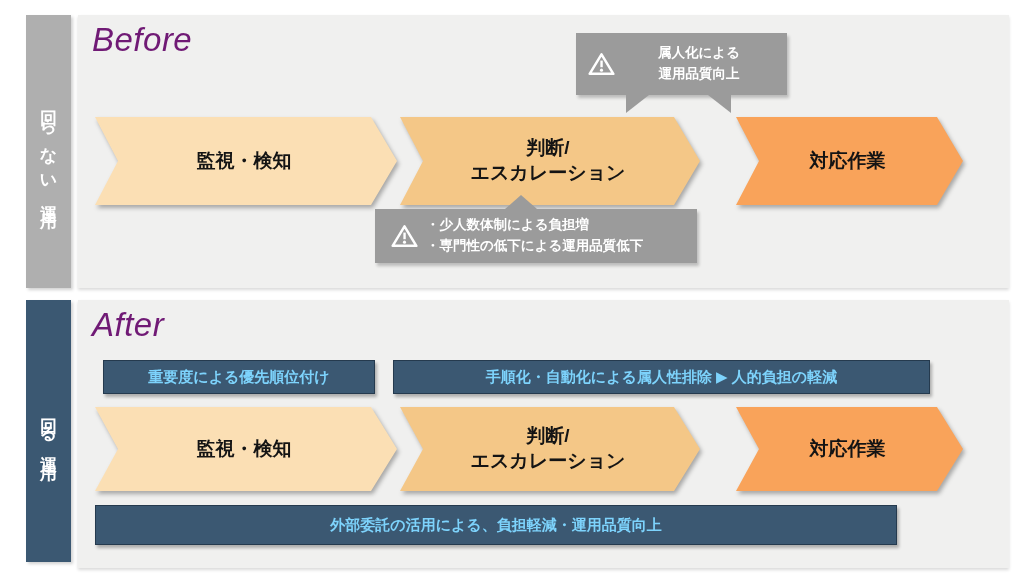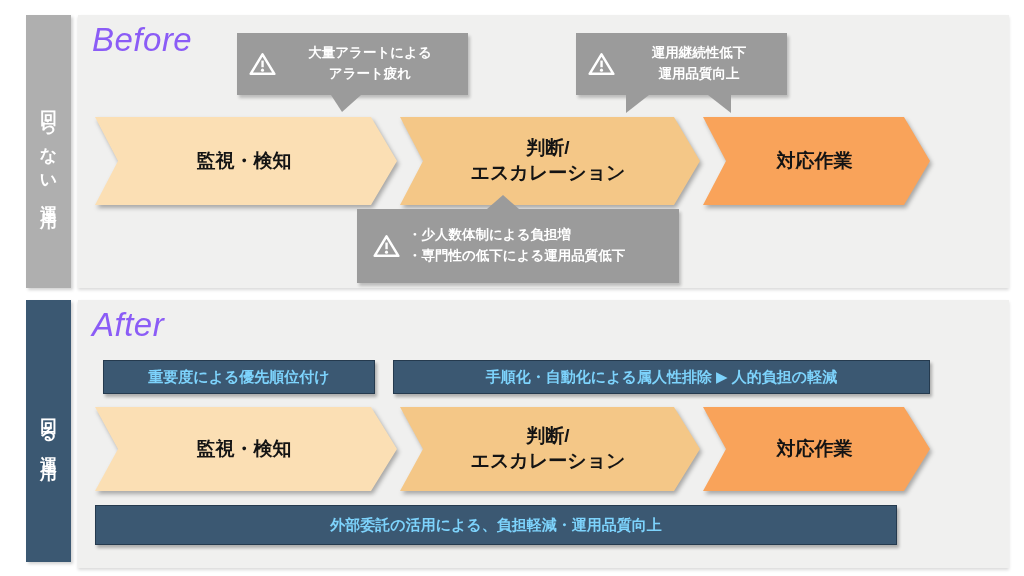--- a/index.html
+++ b/index.html
@@ -27,52 +27,52 @@
   
   .panel {
     position:absolute; left:78px; width:931px; background:var(--panel-bg);
     box-shadow: 0 2px 3px rgba(0,0,0,.15);
   }
   .panel.before { top:15px;  height:273px; }
   .panel.after  { top:300px; height:268px; }
 
   .sec-title {
     position:absolute; left:14px; top:6px;
-    font-style:italic; font-weight:300; font-size:33px; color:#8b5cf6;
+    font-style:italic; font-weight:300; font-size:33px; color:#701a75;
     letter-spacing:.5px;
   }
 
   
   .chev { position:absolute; filter: drop-shadow(2px 3px 2px rgba(0,0,0,.30)); z-index:2; }
   .chev-shape {
     width:100%; height:100%;
     clip-path: polygon(0 0, calc(100% - 26px) 0, 100% 50%, calc(100% - 26px) 100%, 0 100%, 23px 50%);
     display:flex; flex-direction:column; align-items:center; justify-content:center;
     padding-left:18px; padding-right:22px;
     font-weight:700; font-size:19px; color:#141414; text-align:center; line-height:1.3;
   }
   .chev.s1 { left:17px;  width:302px; } .chev.s1 .chev-shape { background:var(--chevron-1); }
   .chev.s2 { left:322px; width:300px; } .chev.s2 .chev-shape { background:var(--chevron-2); }
-  .chev.s3 { left:625px; width:227px; } .chev.s3 .chev-shape { background:var(--chevron-3); }
+  .chev.s3 { left:658px; width:227px; } .chev.s3 .chev-shape { background:var(--chevron-3); }
   .panel.before .chev { top:102px; height:88px; }
   .panel.after  .chev { top:107px; height:84px; }
 
   
   .callout {
     position:absolute; background:var(--callout-gray); color:#fff;
     display:flex; align-items:center; padding:0 12px;
     font-weight:700; font-size:13.5px; line-height:1.55;
     box-shadow: 2px 3px 3px rgba(0,0,0,.22); z-index:3;
   }
   .callout .warn { flex:0 0 auto; display:flex; margin-right:8px; }
   .callout .co-text { flex:1; text-align:center; }
   .callout.co3 .co-text { text-align:left; }
   .callout.co1 { left:159px; top:18px;  width:231px; height:62px; }
   .callout.co2 { left:498px; top:18px;  width:211px; height:62px; }
-  .callout.co3 { left:279px; top:194px; width:322px; height:74px; padding:0 16px; }
+  .callout.co3 { left:297px; top:194px; width:322px; height:54px; padding:0 16px; }
 
   .tail { position:absolute; width:0; height:0; }
   .tail.down-c  { left:94px;  bottom:-17px; border-top:17px solid var(--callout-gray); border-left:11px solid transparent; border-right:19px solid transparent; }
   .tail.down-l  { left:50px;  bottom:-18px; border-top:18px solid var(--callout-gray); border-right:23px solid transparent; }
   .tail.down-r  { left:132px; bottom:-18px; border-top:18px solid var(--callout-gray); border-left:23px solid transparent; }
   .tail.up-c    { left:130px; top:-14px;    border-bottom:14px solid var(--callout-gray); border-left:16px solid transparent; border-right:16px solid transparent; }
 
   
   .banner {
     position:absolute; height:34px; background:var(--navy);
@@ -90,45 +90,31 @@
 
 <div class="stage">
 
   <div class="side-tab before">
     <span class="v-label">回らない運用</span>
   </div>
 
   <div class="panel before">
     <div class="sec-title">Before</div>
 
-    <div class="callout co1">
-      <span class="warn">
-        <svg viewBox="0 0 26 23" width="27" height="24" aria-hidden="true">
-          <path d="M13 2.2 L24.4 21 H1.6 Z" fill="none" stroke="#fff" stroke-width="2.4" stroke-linejoin="round"></path>
-          <rect x="11.9" y="8.2" width="2.3" height="6.4" fill="#fff"></rect>
-          <circle cx="13" cy="17.4" r="1.5" fill="#fff"></circle>
-        </svg>
-      </span>
-      <div class="co-text">
-        <div>大量アラートによる</div>
-        <div>アラート疲れ</div>
-      </div>
-      <i class="tail down-c"></i>
-    </div>
 
     <div class="callout co2">
       <span class="warn">
         <svg viewBox="0 0 26 23" width="27" height="24" aria-hidden="true">
           <path d="M13 2.2 L24.4 21 H1.6 Z" fill="none" stroke="#fff" stroke-width="2.4" stroke-linejoin="round"></path>
           <rect x="11.9" y="8.2" width="2.3" height="6.4" fill="#fff"></rect>
           <circle cx="13" cy="17.4" r="1.5" fill="#fff"></circle>
         </svg>
       </span>
       <div class="co-text">
-        <div>運用継続性低下</div>
+        <div>属人化による</div>
         <div>運用品質向上</div>
       </div>
       <i class="tail down-l"></i>
       <i class="tail down-r"></i>
     </div>
 
     <div class="chev s1">
       <div class="chev-shape">
         <span>監視・検知</span>
       </div>

